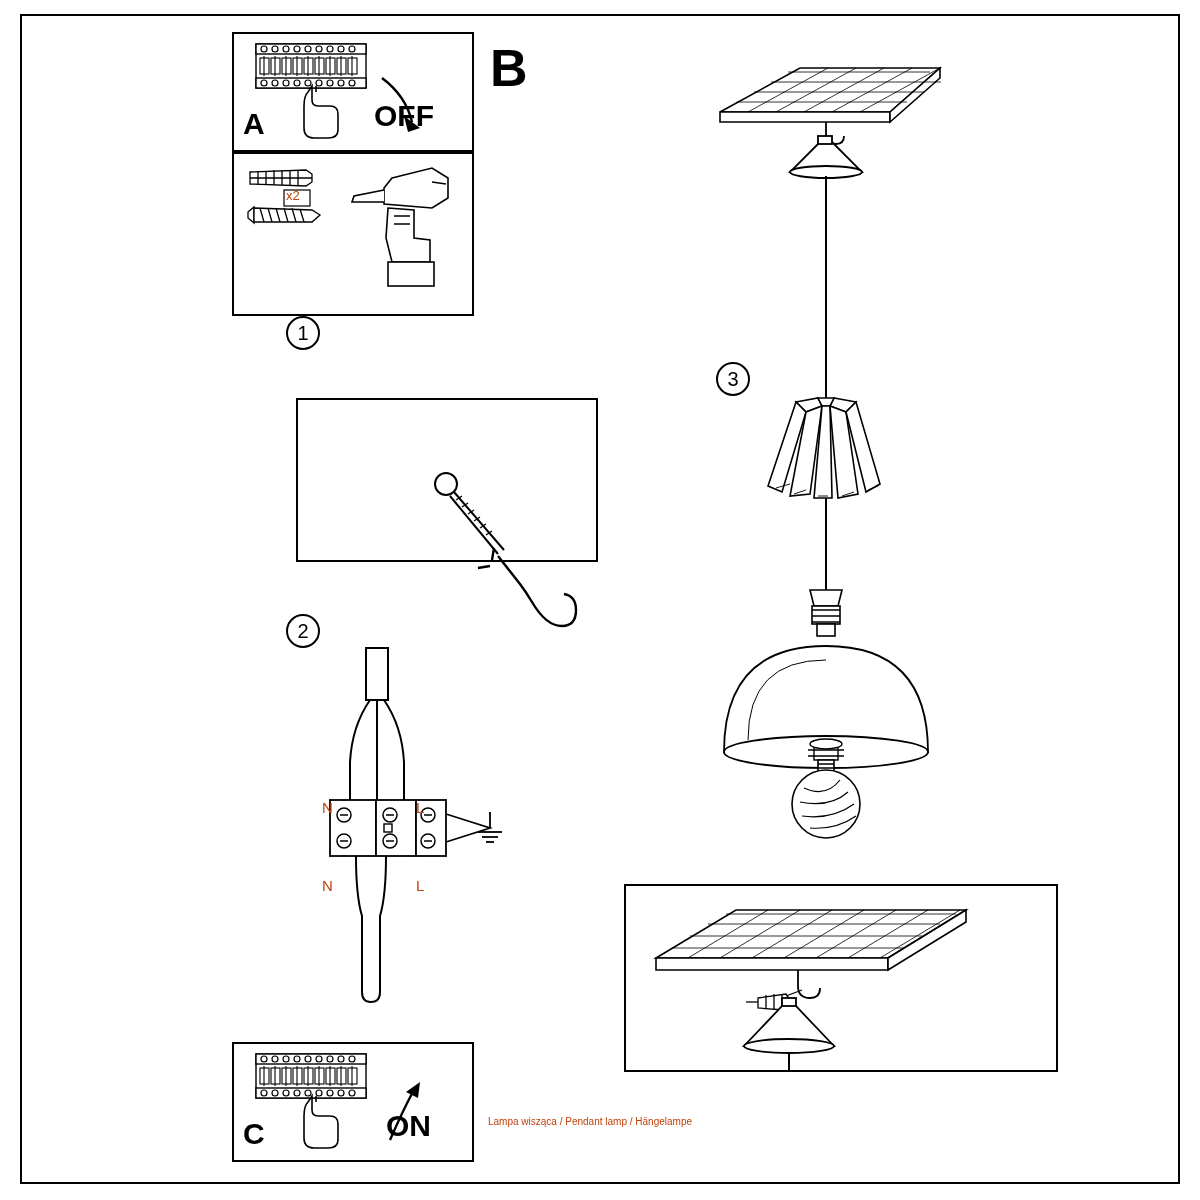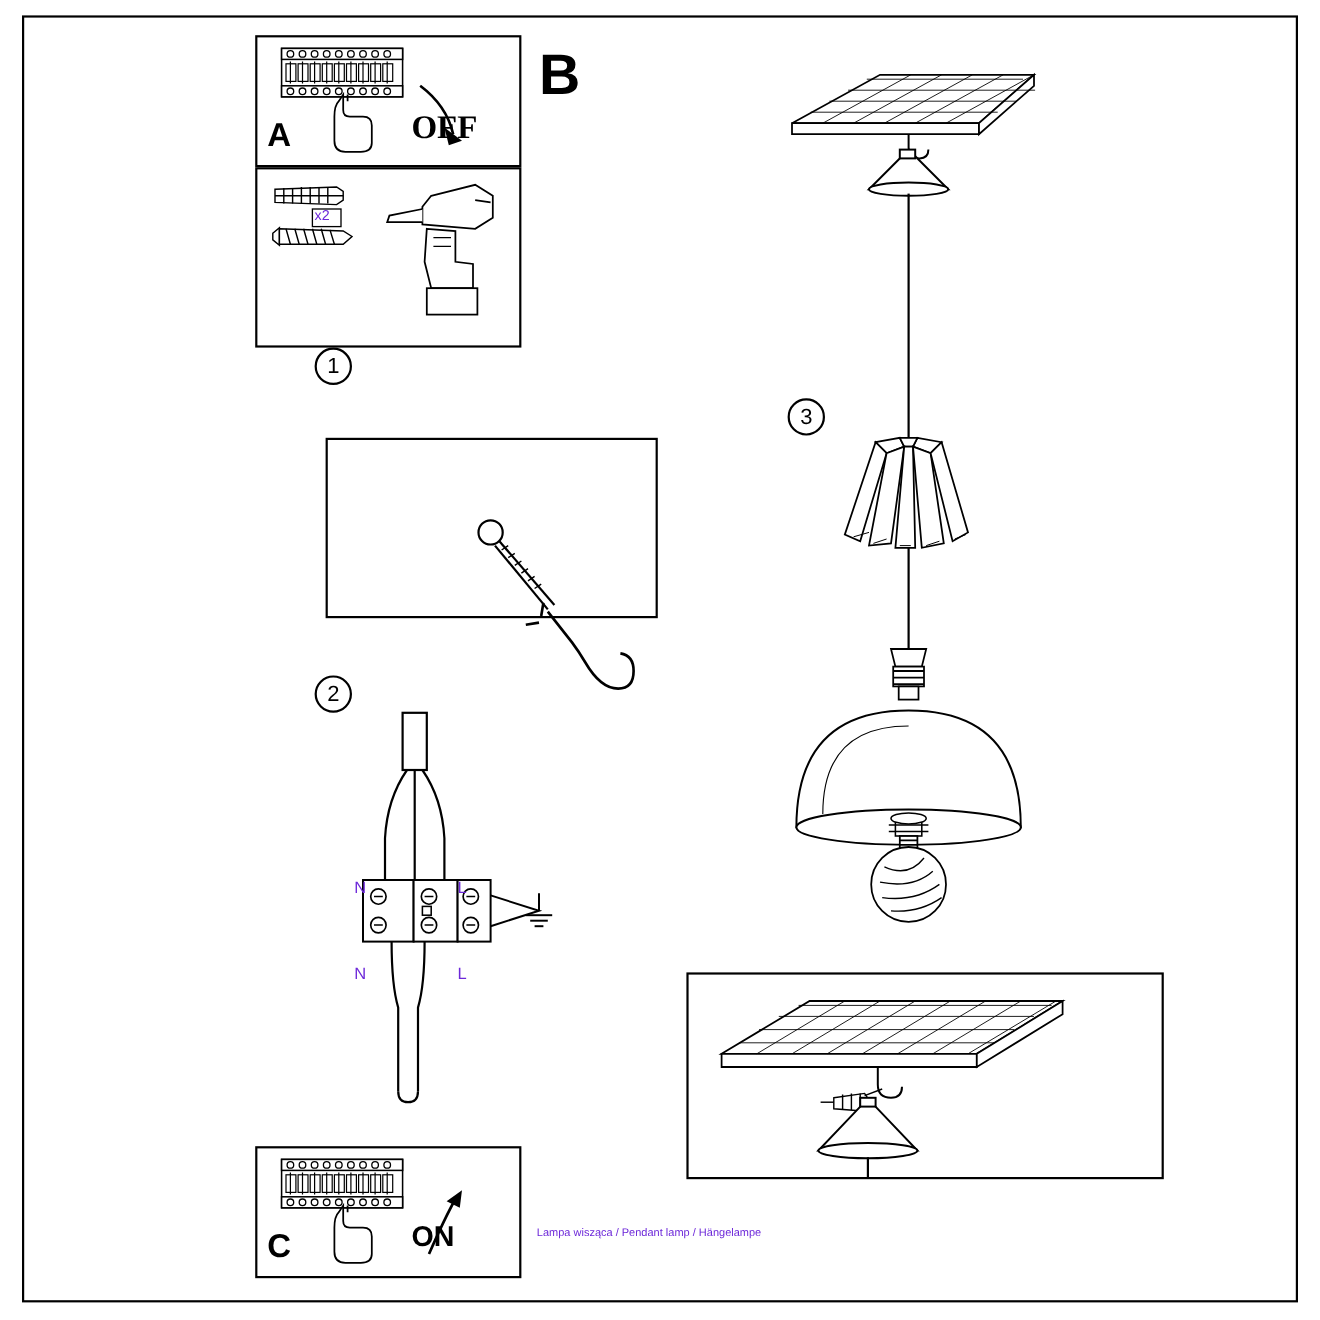--- a/index.html
+++ b/index.html
@@ -39,21 +39,21 @@
     position: absolute;
     font-family: "Liberation Sans", sans-serif;
     font-weight: bold;
     color: #000;
     white-space: nowrap;
   }
   .txt-small {
     position: absolute;
     font-family: "Liberation Sans", sans-serif;
     font-size: 13px;
-    color: #6d28d9;
+    color: #c2410c;
     white-space: nowrap;
   }
   .stepnum {
     position: absolute;
     width: 34px;
     height: 34px;
     border: 2px solid #000;
     border-radius: 50%;
     box-sizing: border-box;
     font-size: 20px;
@@ -127,21 +127,21 @@
         <path d="M82 58 L82 52"></path>
       </g>
 
       <g stroke="#000" stroke-width="2.4" fill="none">
         <path d="M148 44 Q172 62 178 88"></path>
       </g>
       <polygon points="170,82 186,94 174,98" fill="#000"></polygon>
     </svg>
   </div>
   <div class="lbl" style="left:243px; top:107px; font-size:30px;">A</div>
-  <div class="lbl" style="left:374px; top:99px; font-size:30px;font-family:Liberation Serif, serif;">OFF</div>
+  <div class="lbl" style="left:374px; top:99px; font-size:30px;">OFF</div>
 
   <div class="lbl" style="left:490px; top:38px; font-size:52px;">B</div>
 
   <div class="box" style="left:232px; top:152px; width:242px; height:164px;">
     <svg width="238" height="160" viewBox="0 0 238 160">
 
       <g stroke="#000" stroke-width="1.3" fill="#fff">
         <path d="M16 18 L72 16 L78 20 L78 28 L72 32 L16 30 Z"></path>
         <line x1="24" y1="17" x2="24" y2="31"></line>
           <line x1="32" y1="17" x2="32" y2="31"></line>
@@ -297,21 +297,21 @@
         <path d="M78 52 L78 66 Q78 72 84 72 L96 72 Q104 72 104 80 L104 96 Q104 104 94 104 L80 104 Q70 104 70 94 L70 72 Q70 62 74 58 Z"></path>
         <path d="M82 58 L82 52"></path>
       </g>
       <g stroke="#000" stroke-width="2.4" fill="none">
         <path d="M156 96 Q170 64 180 46"></path>
       </g>
       <polygon points="172,48 186,38 184,54" fill="#000"></polygon>
     </svg>
   </div>
   <div class="lbl" style="left:243px; top:1117px; font-size:30px;">C</div>
-  <div class="lbl" style="left:374px; top:1109px; font-size:26px;">ON</div>
+  <div class="lbl" style="left:386px; top:1109px; font-size:30px;">ON</div>
 
   <svg class="abs" style="left:690px; top:50px;" width="440" height="830" viewBox="0 0 440 830">
 
     <g stroke="#000" stroke-width="1.6" fill="#fff">
       <path d="M30 62 L110 18 L250 18 L200 62 Z"></path>
       <path d="M30 62 L200 62 L200 72 L30 72 Z"></path>
       <path d="M200 62 L250 18 L250 28 L200 72 Z"></path>
     </g>
     <g stroke="#000" stroke-width="0.8" fill="none">
       <path d="M58 62 L138 18 M86 62 L166 18 M114 62 L194 18 M142 62 L222 18 M170 62 L250 18"></path>

